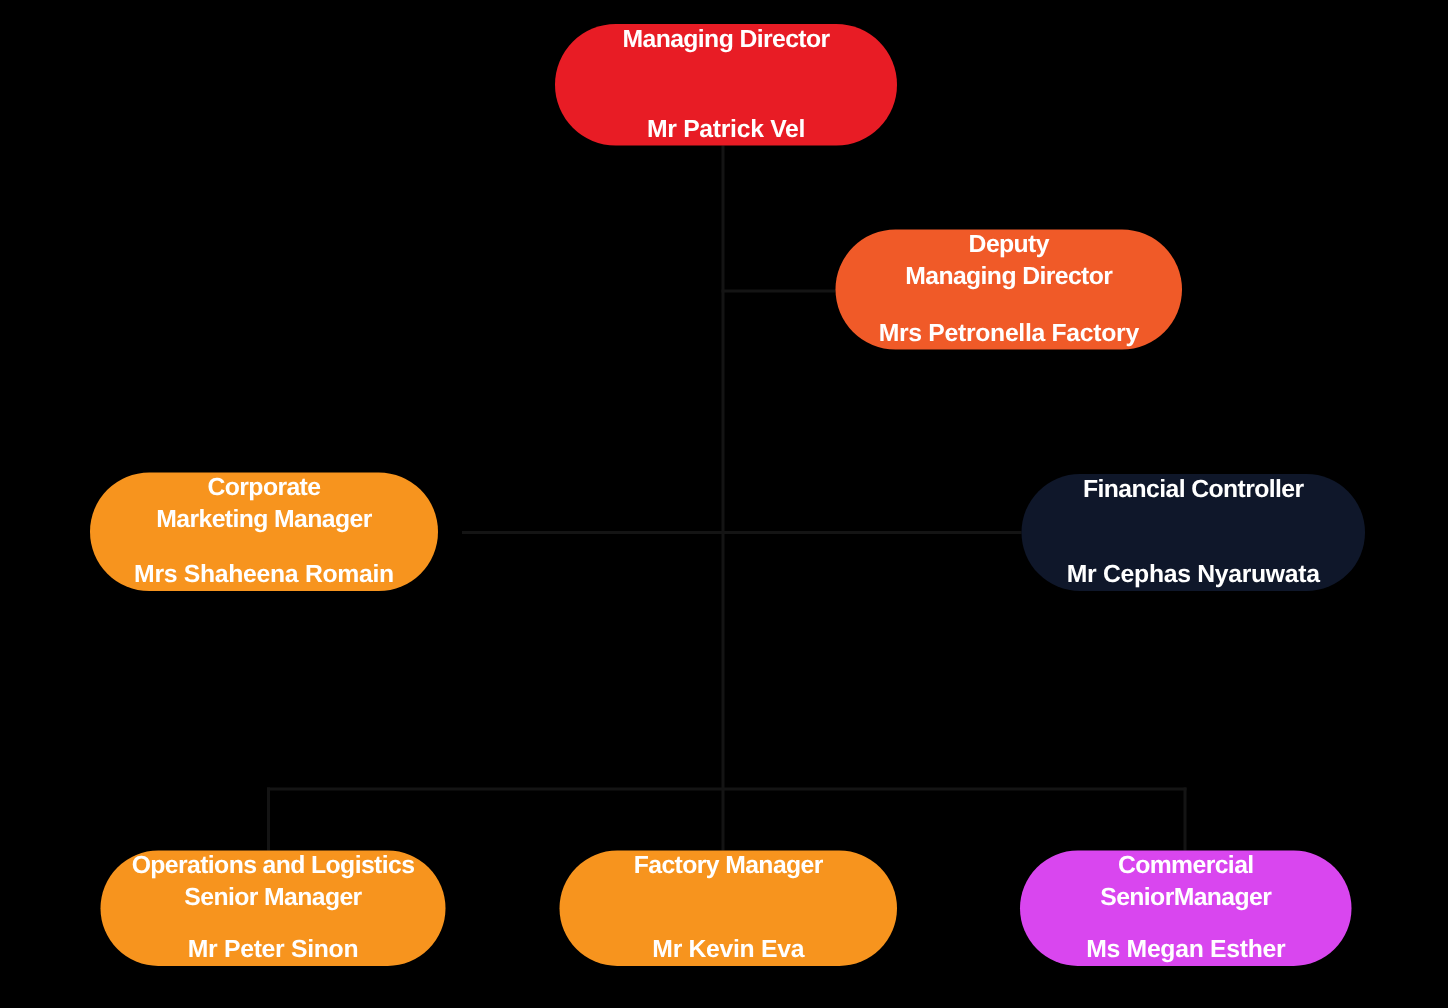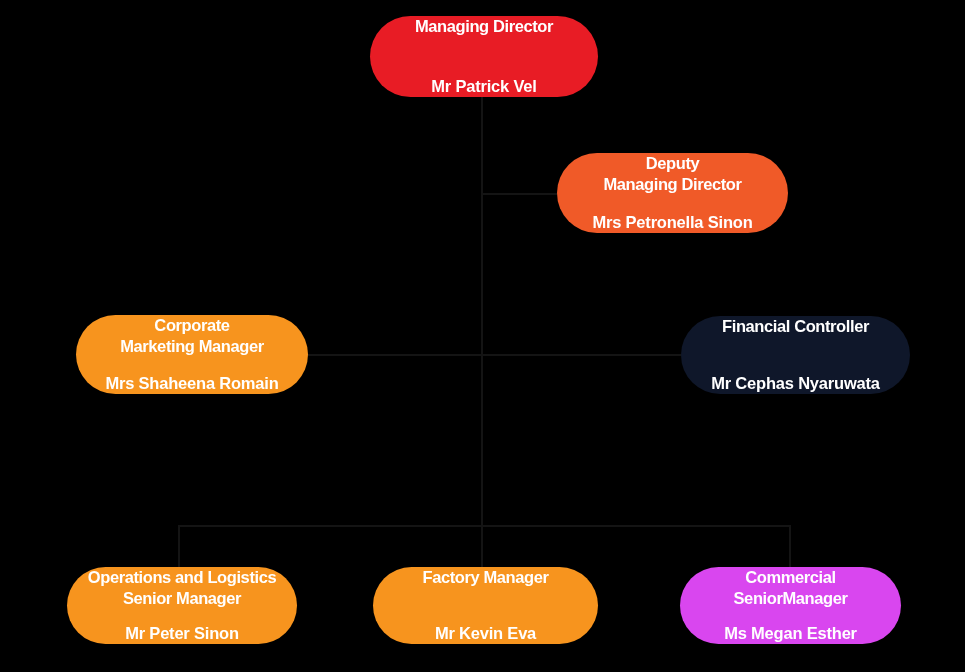--- a/index.html
+++ b/index.html
@@ -34,21 +34,21 @@
     font-size: 16.5px;
     line-height: 21px;
     margin-top: 4px;
     letter-spacing: -0.2px;
     font-weight: bold;
   }
 
   
   #n-md   { left: 370px; top: 16px;  width: 228px; height: 81px; }
   #n-dmd  { left: 557px; top: 153px; width: 231px; height: 80px; }
-  #n-cmm  { left: 76px;  top: 315px; width: 232px; height: 79px; }
+  #n-cmm  { left: 60px;  top: 315px; width: 232px; height: 79px; }
   #n-fc   { left: 681px; top: 316px; width: 229px; height: 78px; }
   #n-ols  { left: 67px;  top: 567px; width: 230px; height: 77px; border-radius: 39px; }
   #n-fm   { left: 373px; top: 567px; width: 225px; height: 77px; border-radius: 39px; }
   #n-csm  { left: 680px; top: 567px; width: 221px; height: 77px; border-radius: 39px; }
 
   
   #ln-trunk        { left: 481px; top: 97px;  width: 2px;   height: 470px; }
   #ln-deputy       { left: 481px; top: 193px; width: 76px;  height: 2px; }
   #ln-mid          { left: 308px; top: 354px; width: 373px; height: 2px; }
   #ln-bottom       { left: 178px; top: 525px; width: 613px; height: 2px; }
@@ -72,21 +72,21 @@
       <span>Managing Director</span>
     </div>
     <div class="person">Mr Patrick Vel</div>
   </div>
 
   <div class="node" id="n-dmd" style="background: rgb(240, 90, 40);">
     <div class="title">
       <span>Deputy</span>
       <span>Managing Director</span>
     </div>
-    <div class="person">Mrs Petronella Sinon</div>
+    <div class="person">Mrs Petronella Factory</div>
   </div>
 
   <div class="node" id="n-cmm" style="background: rgb(247, 148, 30);">
     <div class="title">
       <span>Corporate</span>
       <span>Marketing Manager</span>
     </div>
     <div class="person">Mrs Shaheena Romain</div>
   </div>
 

